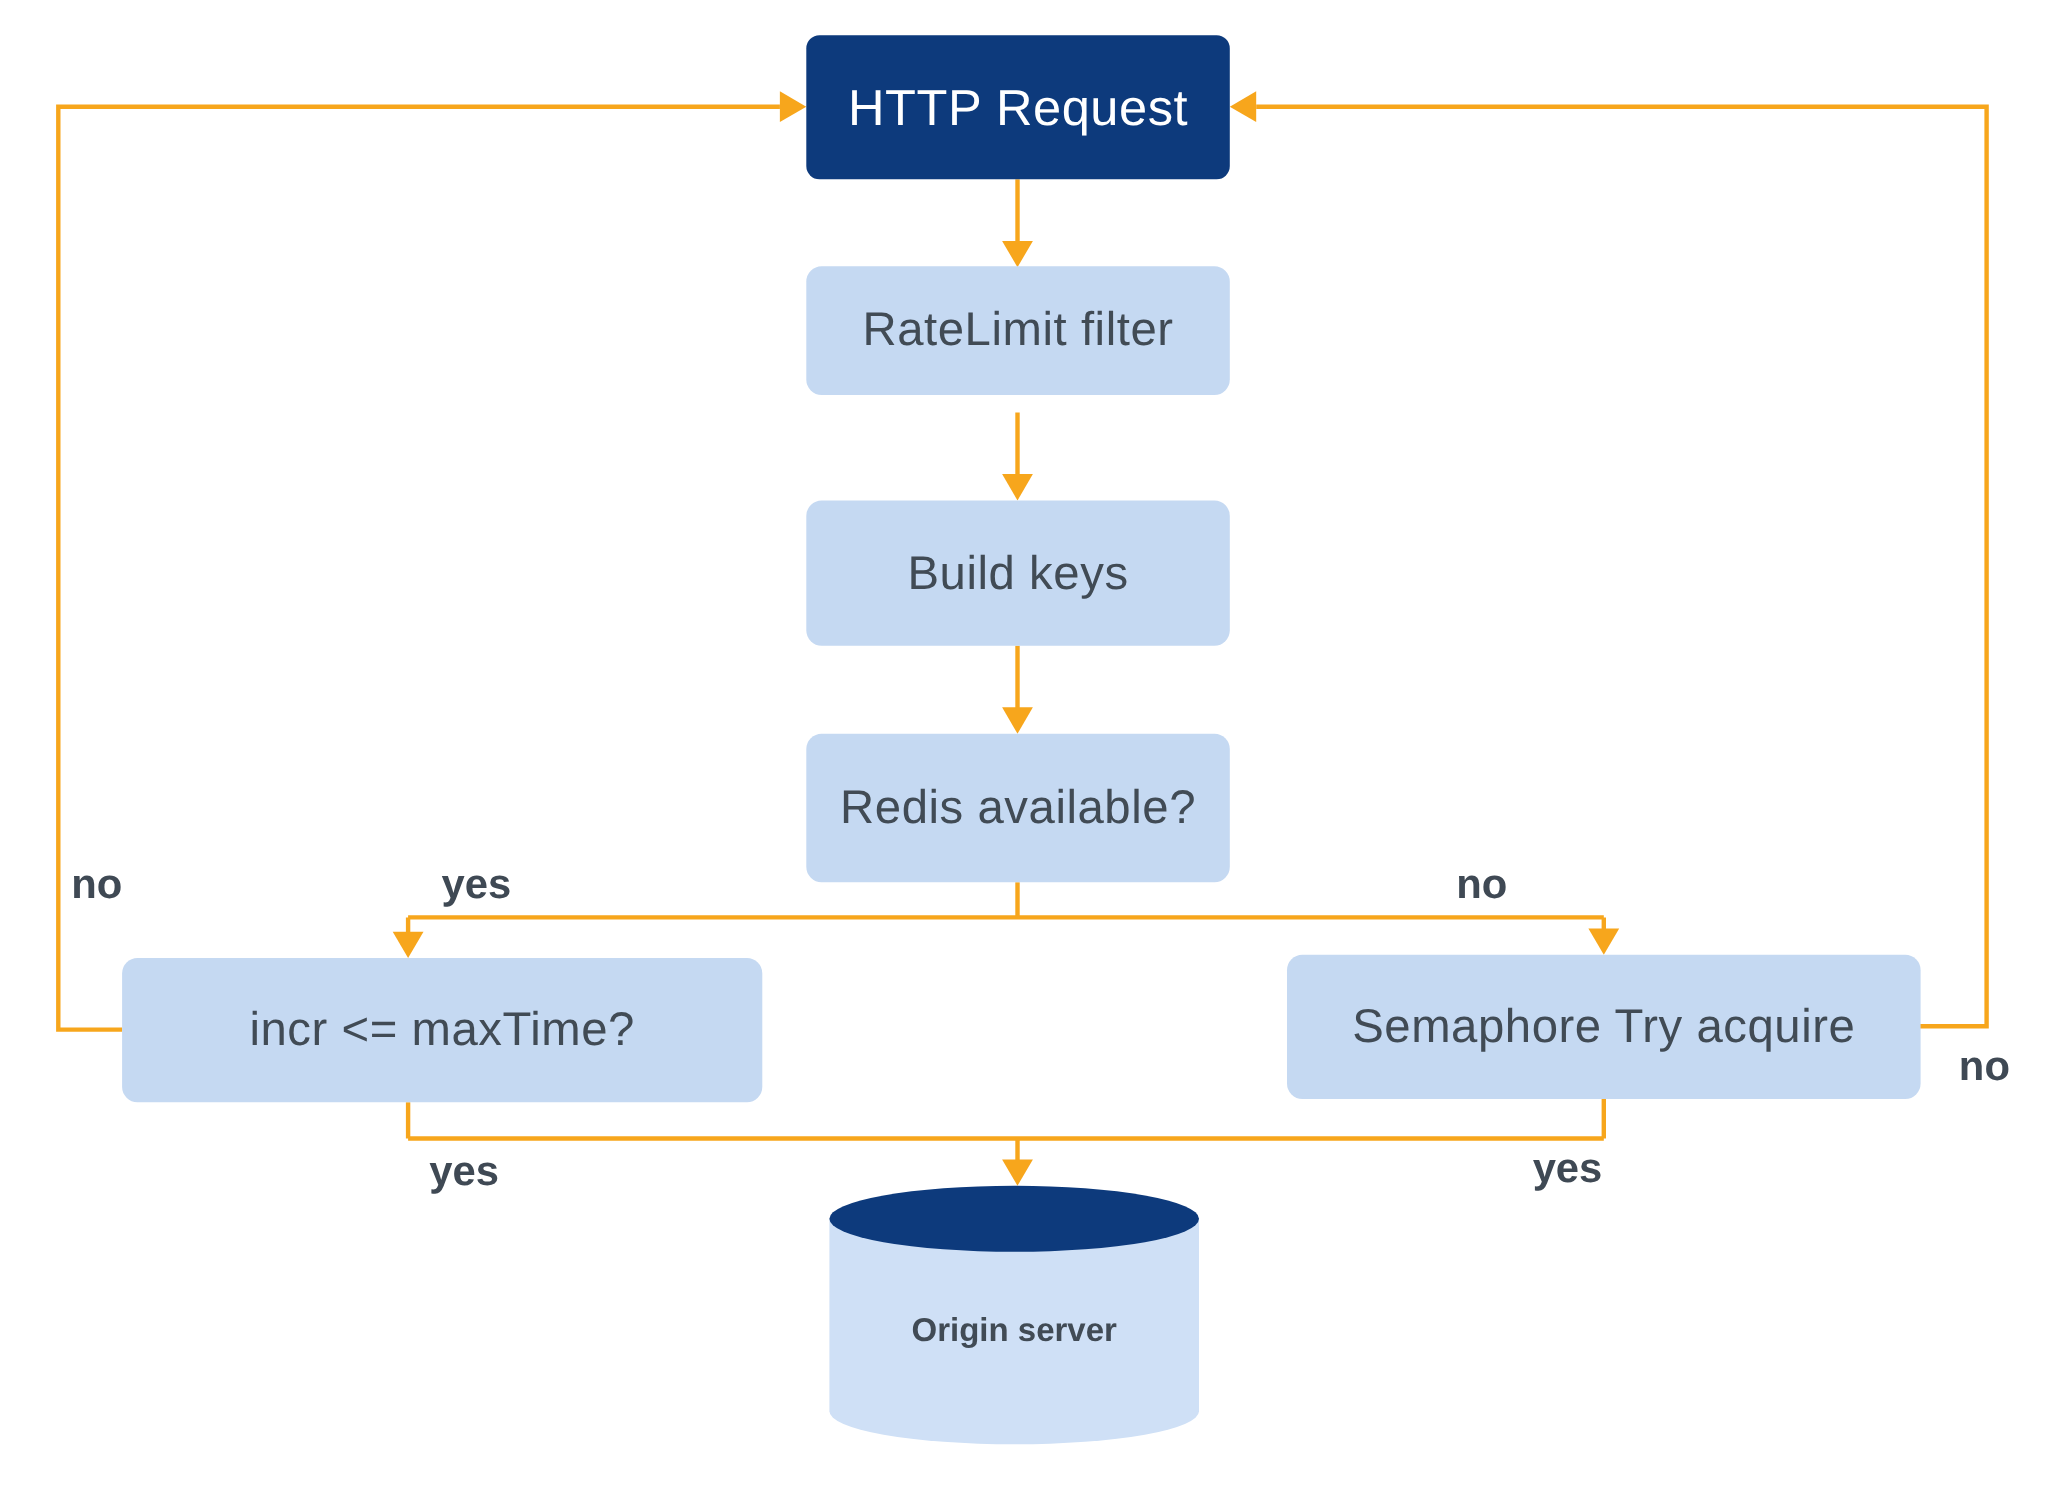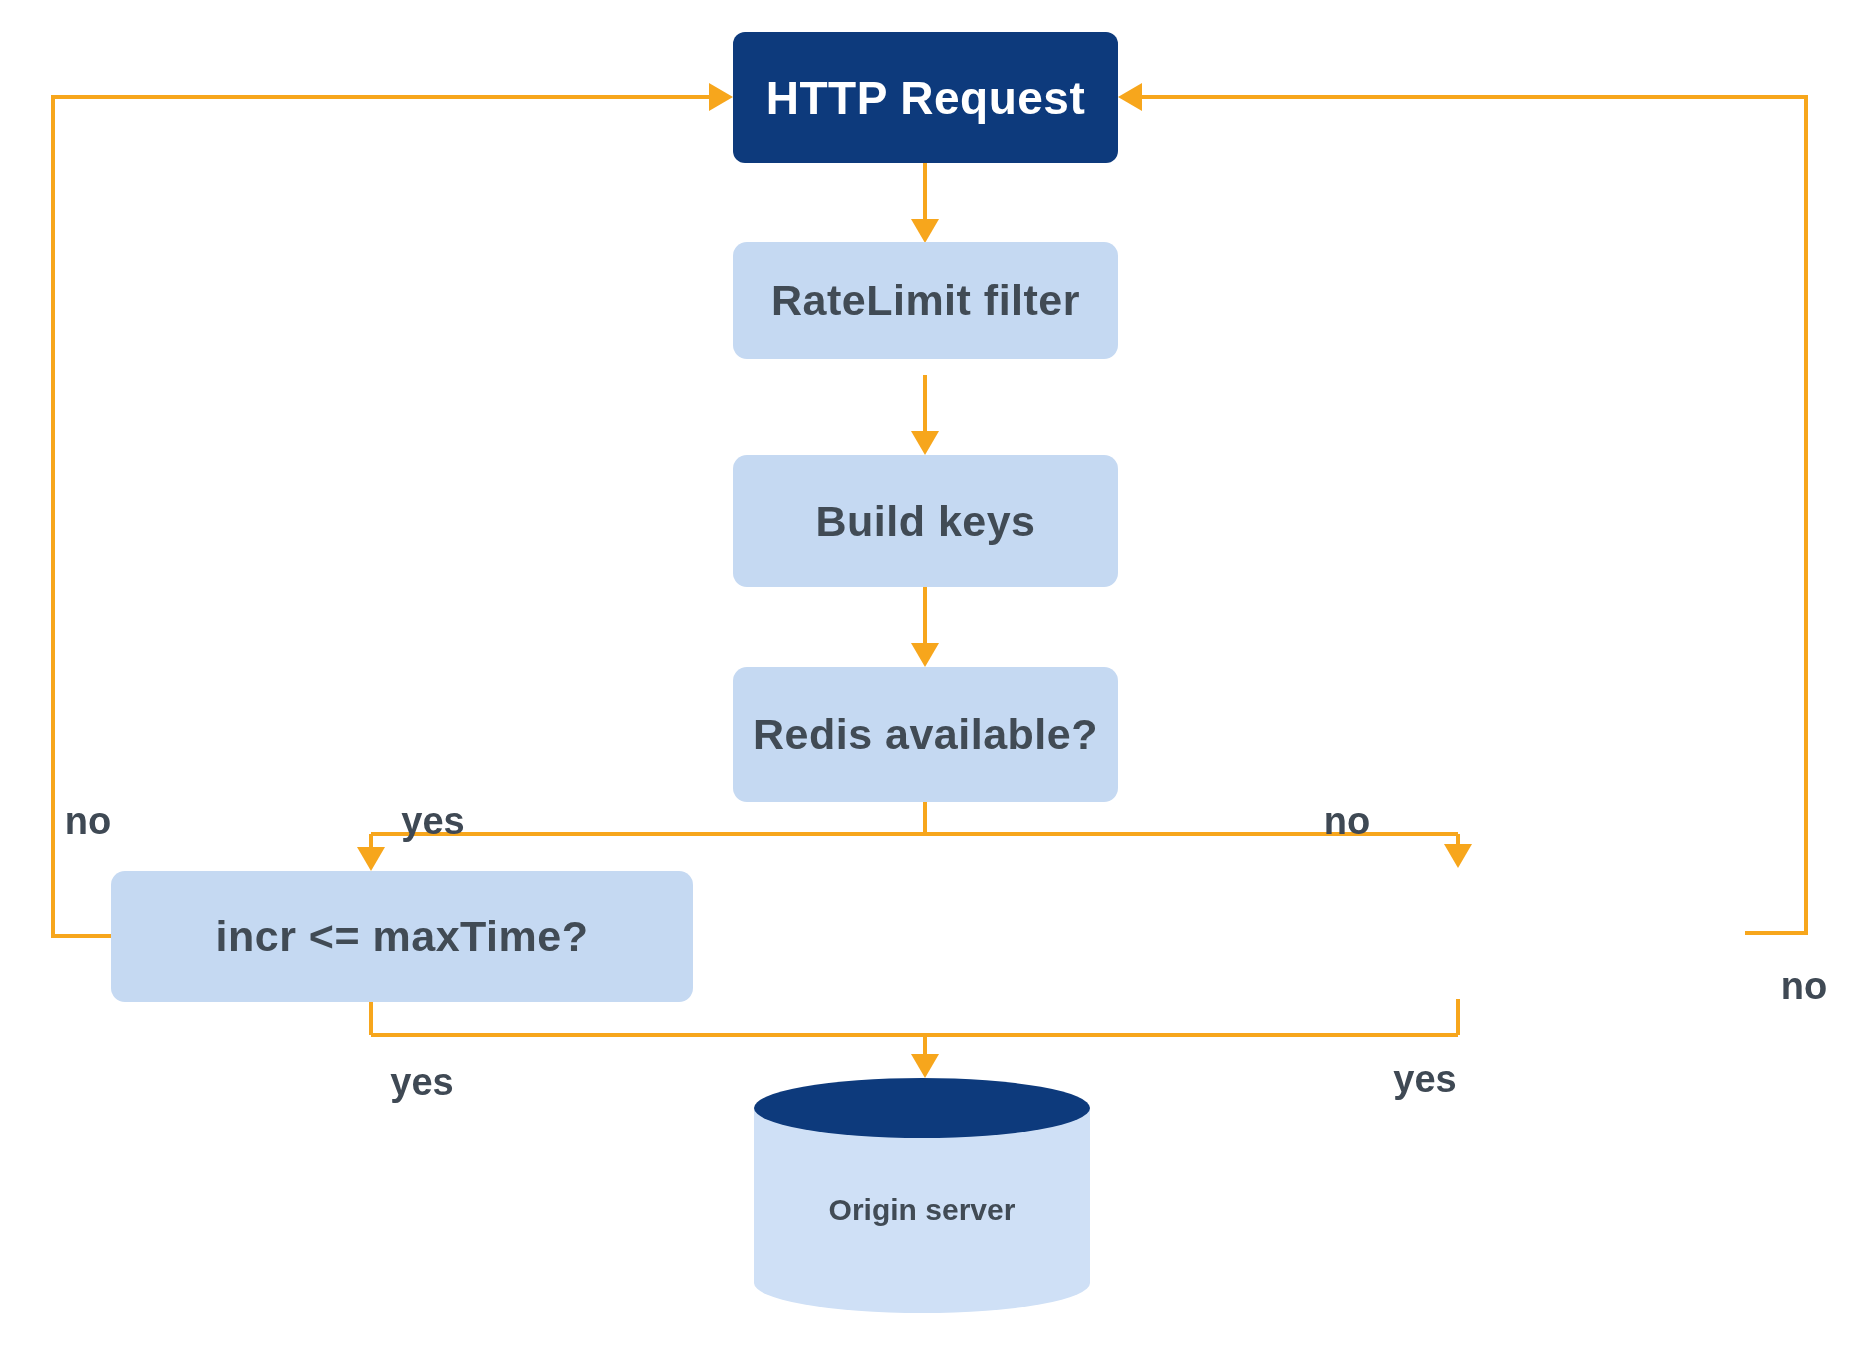--- a/index.html
+++ b/index.html
@@ -22,21 +22,21 @@
   }
   .node {
     position: absolute;
     display: flex;
     align-items: center;
     justify-content: center;
     border-radius: 14px;
     background: #c5d9f2;
     color: #414b55;
     font-size: 43px;
-    font-weight: bold;
+    font-weight: normal;
     letter-spacing: 0.5px;
     white-space: nowrap;
     text-align: left;
   }
   .node.dark {
     background: #0d3a7c;
     color: #ffffff;
     font-size: 46px;
     border-radius: 12px;
   }
@@ -50,21 +50,20 @@
     font-weight: bold;
     white-space: nowrap;
   }
   .edge-label {
     position: absolute;
     transform: translate(-50%, -50%);
     color: #3f4954;
     font-size: 38px;
     font-weight: bold;
     white-space: nowrap;
-    margin-top: 16px;
   }
 </style>
 </head>
 <body>
 
 <div id="canvas">
 
   <svg id="connector-layer" width="1875" height="1351" viewBox="0 0 1875 1351">
 
     <g stroke="#f7a61c" stroke-width="4" fill="none">
@@ -95,20 +94,21 @@
   <div class="node dark" style="left:733px; top:32px; width:385px; height:131px;">HTTP Request</div>
 
   <div class="node" style="left:733px; top:242px; width:385px; height:117px;">RateLimit filter</div>
 
   <div class="node" style="left:733px; top:455px; width:385px; height:132px;">Build keys</div>
 
   <div class="node" style="left:733px; top:667px; width:385px; height:135px;">Redis available?</div>
 
   <div class="node" style="left:111px; top:871px; width:582px; height:131px;">incr &lt;= maxTime?</div>
 
+  <div class="node" style="left:1170px; top:868px; width:576px; height:131px;">Semaphore Try acquire</div>
 
   <div class="cyl-label" style="left:754px; top:1150px; width:336px; height:120px;">Origin server</div>
 
   <div class="edge-label" style="left:88px; top:805px;">no</div>
 
   <div class="edge-label" style="left:433px; top:805px;">yes</div>
 
   <div class="edge-label" style="left:1347px; top:805px;">no</div>
 
   <div class="edge-label" style="left:1804px; top:970px;">no</div>

